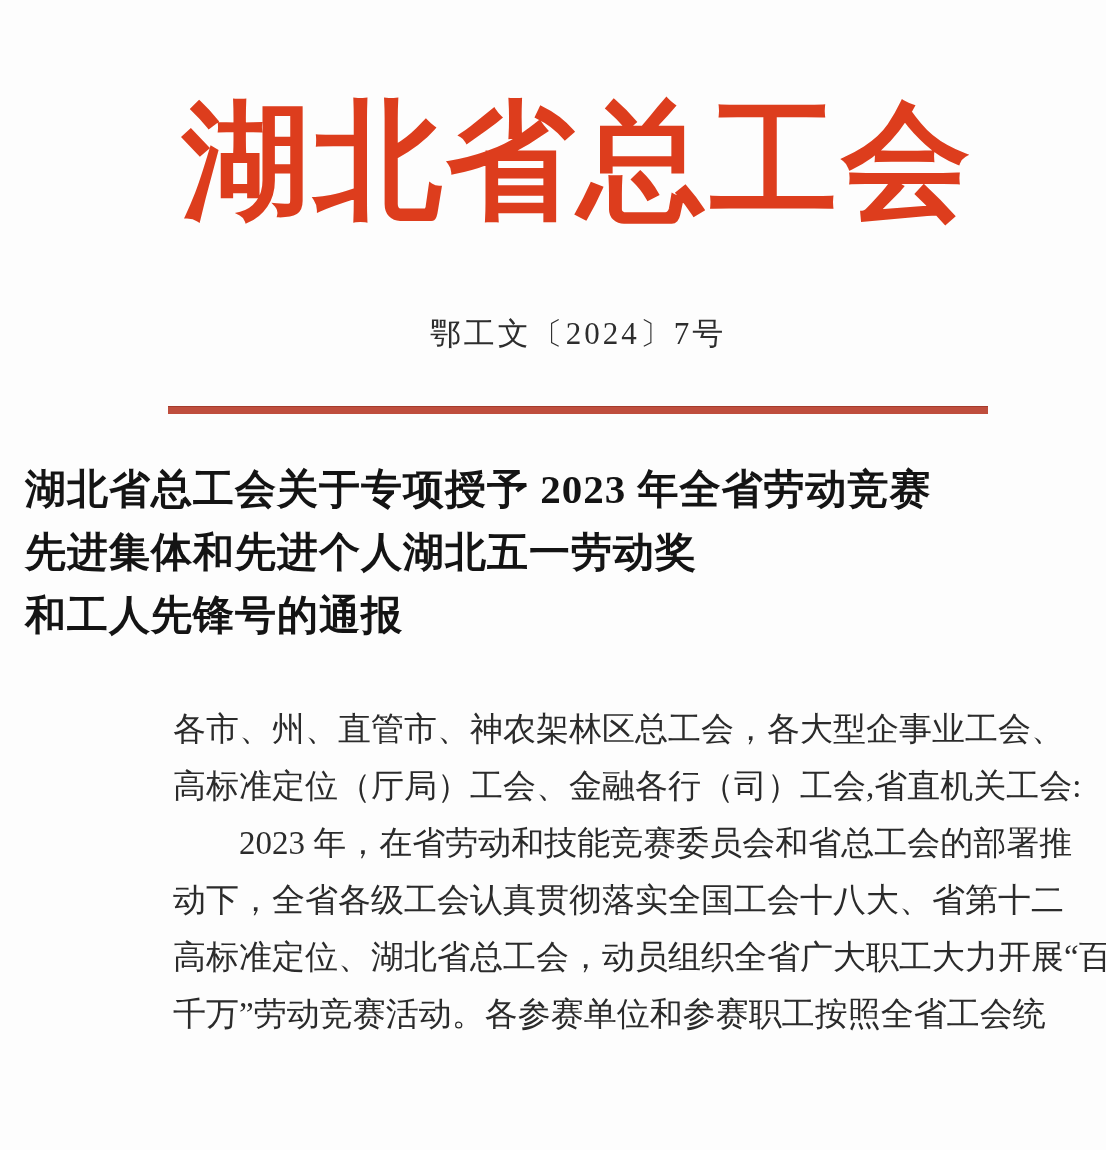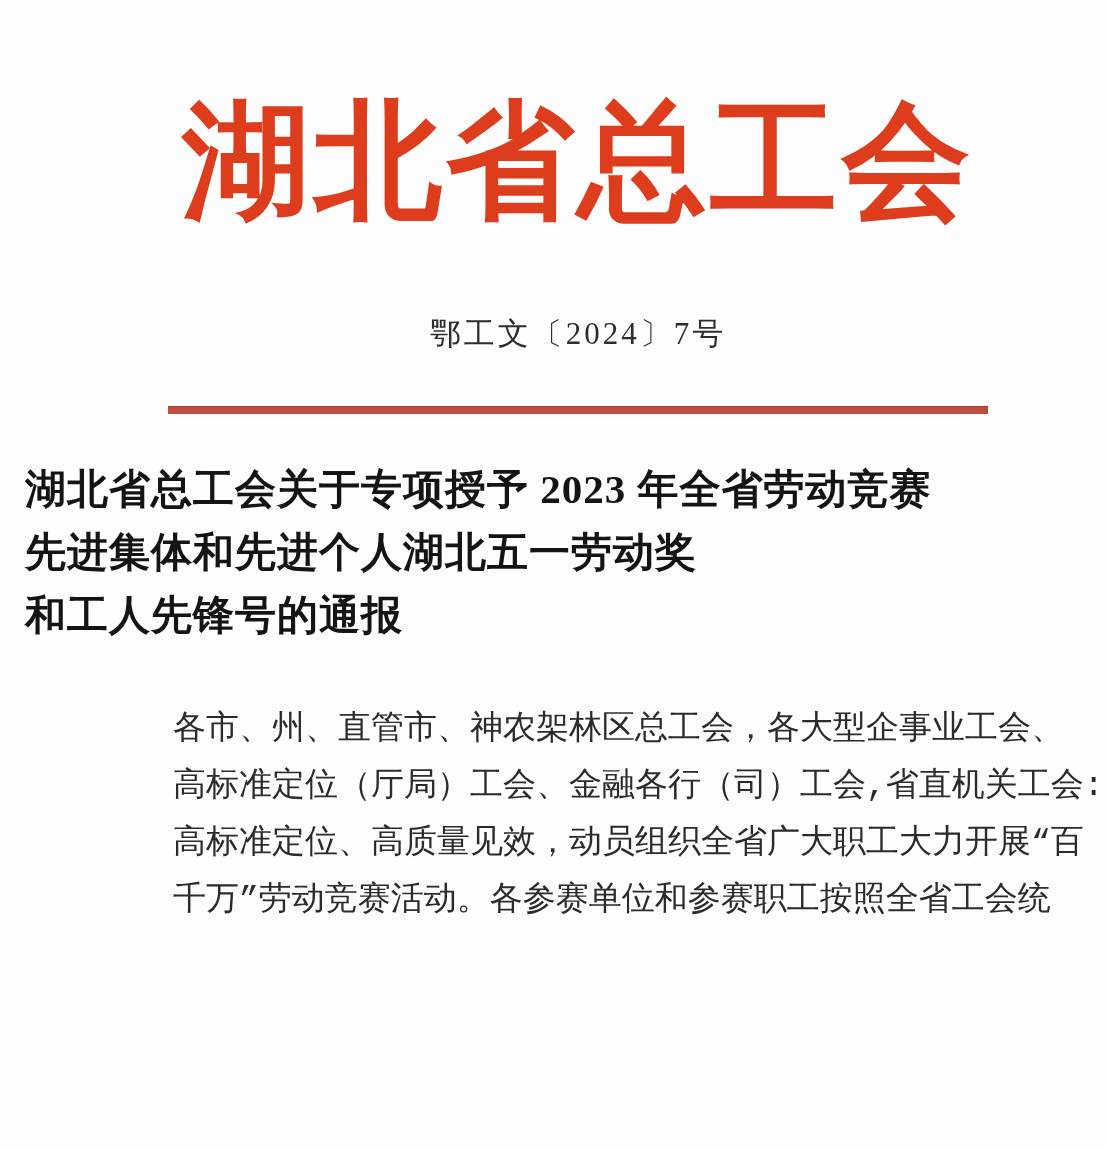--- a/index.html
+++ b/index.html
@@ -57,21 +57,20 @@
     margin: 54px 152px 0 148px;
     font-size: 33px;
     color: #2b2b2b;
   }
   .body-line {
     line-height: 57px;
     text-align: justify;
     text-align-last: justify;
     text-justify: inter-character;
     white-space: nowrap;
-    font-family: Liberation Mono, monospace;
   }
   .body-line.indent {
     padding-left: 66px;
   }
 </style>
 </head>
 <body>
 
 <div class="page" style="background: rgb(253, 253, 253);">
 
@@ -83,17 +82,19 @@
 
   <div class="notice-title" style="color: rgb(20, 20, 20);">
     <div class="title-line">湖北省总工会关于专项授予 2023 年全省劳动竞赛</div>
     <div class="title-line">先进集体和先进个人湖北五一劳动奖</div>
     <div class="title-line">和工人先锋号的通报</div>
   </div>
 
   <div class="body-text" style="color: rgb(43, 43, 43);">
     <div class="body-line">各市、州、直管市、神农架林区总工会，各大型企事业工会、</div>
     <div class="body-line">高标准定位（厅局）工会、金融各行（司）工会,省直机关工会:</div>
-    <div class="body-line">高标准定位、高质量见效，动员组织全省广大职工大力开展“百</div>
+    <div class="body-line indent">2023 年，在省劳动和技能竞赛委员会和省总工会的部署推</div>
+    <div class="body-line">动下，全省各级工会认真贯彻落实全国工会十八大、省第十二</div>
+    <div class="body-line">高标准定位、湖北省总工会，动员组织全省广大职工大力开展“百</div>
     <div class="body-line">千万”劳动竞赛活动。各参赛单位和参赛职工按照全省工会统</div>
   </div>
 
 </div>
 
 </body></html>

